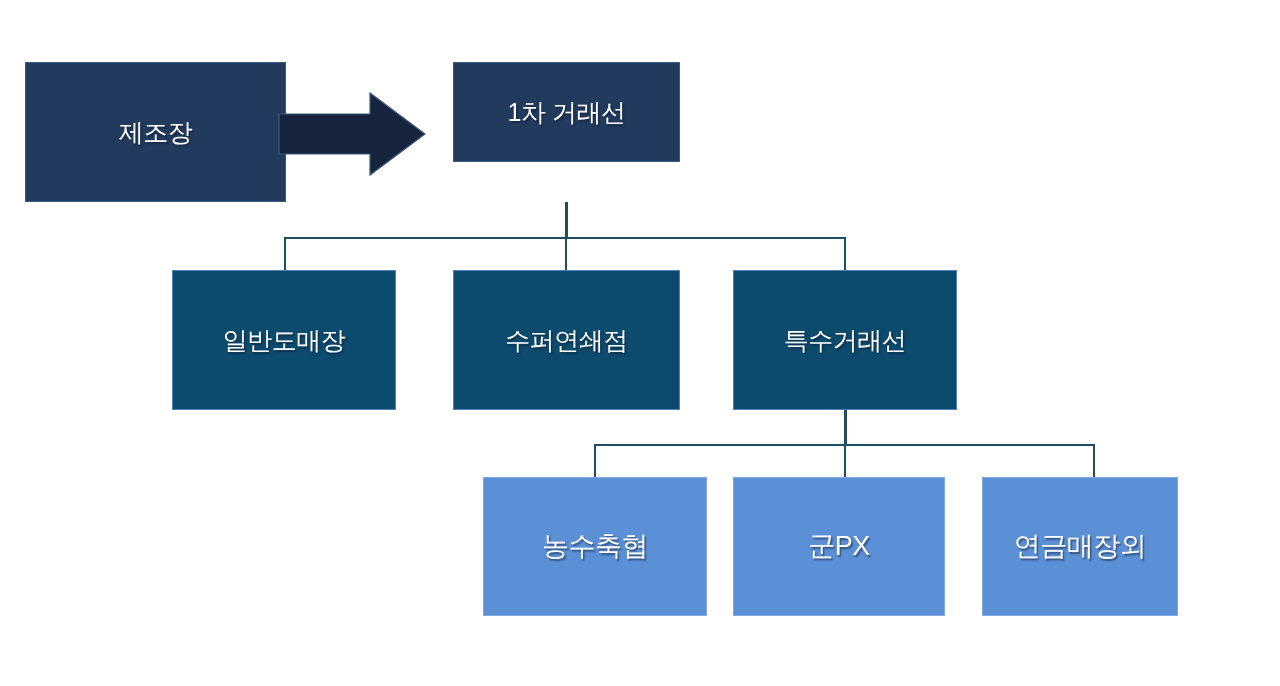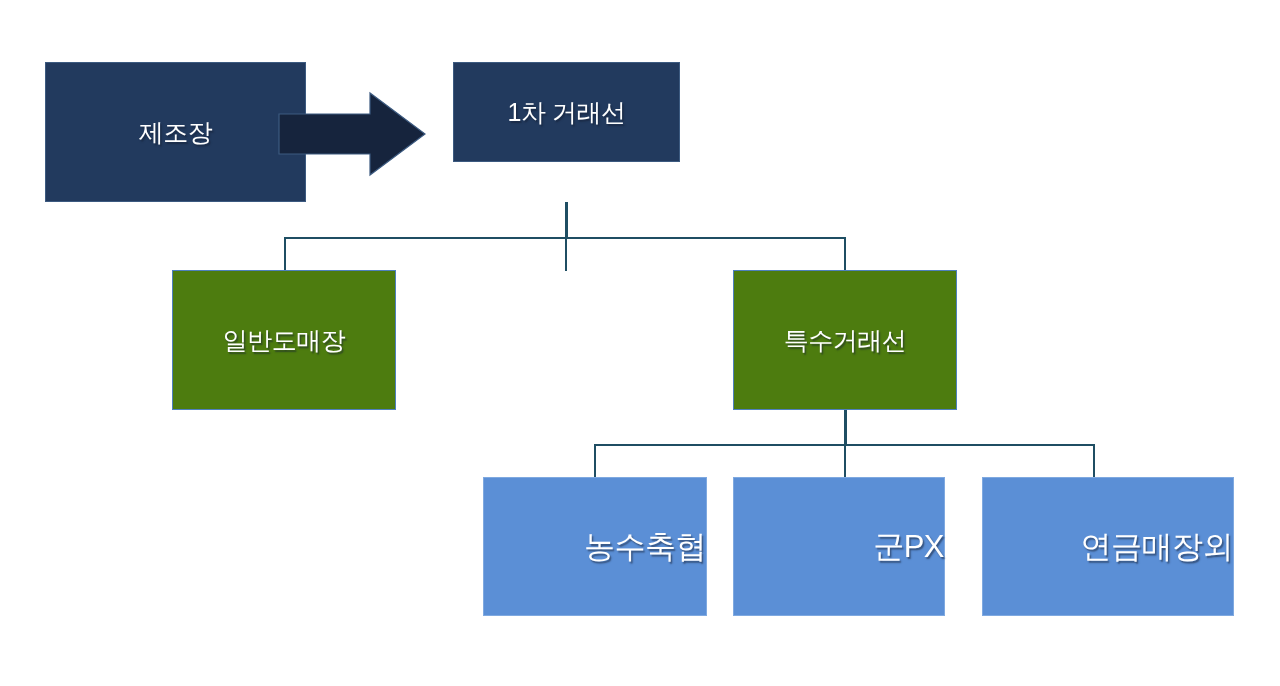--- a/index.html
+++ b/index.html
@@ -40,32 +40,31 @@
 
   
   .tier-dark {
     background: #223A5E;
     border: 1px solid #3C5A80;
     font-size: 25px;
     font-weight: 400;
   }
   
   .tier-mid {
-    background: #4d7c0f;
+    background: #0c4a6e;
     border: 1px solid #4E80BE;
     font-size: 25px;
     font-weight: 400;
   }
   
   .tier-light {
     background: #5B8FD6;
     border: 1px solid #7FA9E0;
-    font-size: 31px;
+    font-size: 27px;
     font-weight: 400;
-    justify-content: flex-end;
   }
 
   
   .arrow-shape {
     position: absolute;
     overflow: visible;
   }
 
   
   .conn {
@@ -73,21 +72,21 @@
     background: #1F4E63;
   }
   .conn-v { width: 2px; }
   .conn-h { height: 2px; }
 </style>
 </head>
 <body>
 
 <div id="canvas">
 
-  <div class="node tier-dark" style="left:25px; top:62px; width:261px; height:140px;margin-left:20px;">
+  <div class="node tier-dark" style="left:25px; top:62px; width:261px; height:140px;">
     <span class="node-label">제조장</span>
   </div>
 
   <svg class="arrow-shape" style="left:278px; top:92px; width:148px; height:84px;" viewBox="0 0 148 84" xmlns="http://www.w3.org/2000/svg">
     <polygon points="1,22 92,22 92,1 147,42 92,83 92,62 1,62" fill="#16243D" stroke="#3C5A80" stroke-width="1.2"></polygon>
   </svg>
 
   <div class="node tier-dark" style="left:453px; top:62px; width:227px; height:100px;">
     <span class="node-label">1차 거래선</span>
   </div>
@@ -99,20 +98,23 @@
   <div class="conn conn-v" style="left:284px; top:237px; width:2px; height:34px;"></div>
 
   <div class="conn conn-v" style="left:565px; top:237px; width:2px; height:34px;"></div>
 
   <div class="conn conn-v" style="left:844px; top:237px; width:2px; height:34px;"></div>
 
   <div class="node tier-mid" style="left:172px; top:270px; width:224px; height:140px;">
     <span class="node-label">일반도매장</span>
   </div>
 
+  <div class="node tier-mid" style="left:453px; top:270px; width:227px; height:140px;">
+    <span class="node-label">수퍼연쇄점</span>
+  </div>
 
   <div class="node tier-mid" style="left:733px; top:270px; width:224px; height:140px;">
     <span class="node-label">특수거래선</span>
   </div>
 
   <div class="conn conn-v" style="left:844px; top:410px; width:3px; height:35px;"></div>
 
   <div class="conn conn-h" style="left:594px; top:444px; width:501px; height:2px;"></div>
 
   <div class="conn conn-v" style="left:594px; top:444px; width:2px; height:34px;"></div>
@@ -122,17 +124,17 @@
   <div class="conn conn-v" style="left:1093px; top:444px; width:2px; height:34px;"></div>
 
   <div class="node tier-light" style="left:483px; top:477px; width:224px; height:139px;">
     <span class="node-label">농수축협</span>
   </div>
 
   <div class="node tier-light" style="left:733px; top:477px; width:212px; height:139px;">
     <span class="node-label">군PX</span>
   </div>
 
-  <div class="node tier-light" style="left:982px; top:477px; width:252px; height:139px;">
+  <div class="node tier-light" style="left:982px; top:477px; width:196px; height:139px;">
     <span class="node-label">연금매장외</span>
   </div>
 
 </div>
 
 </body></html>

